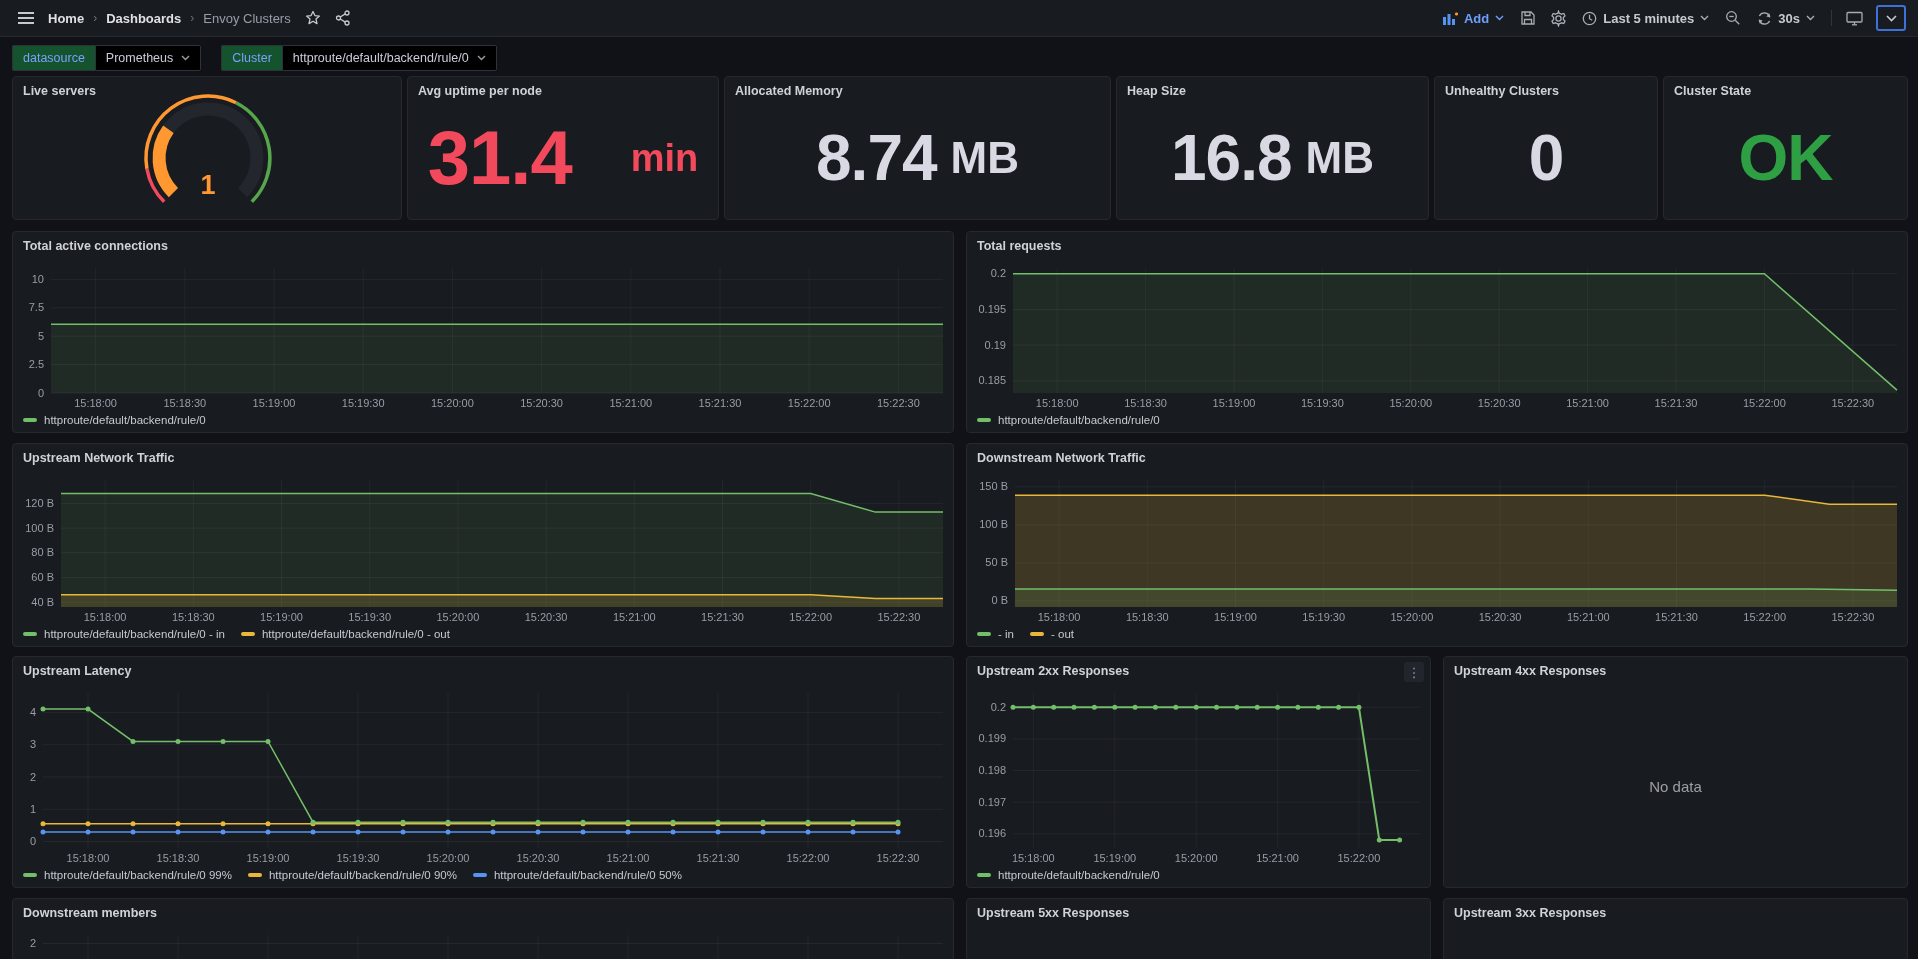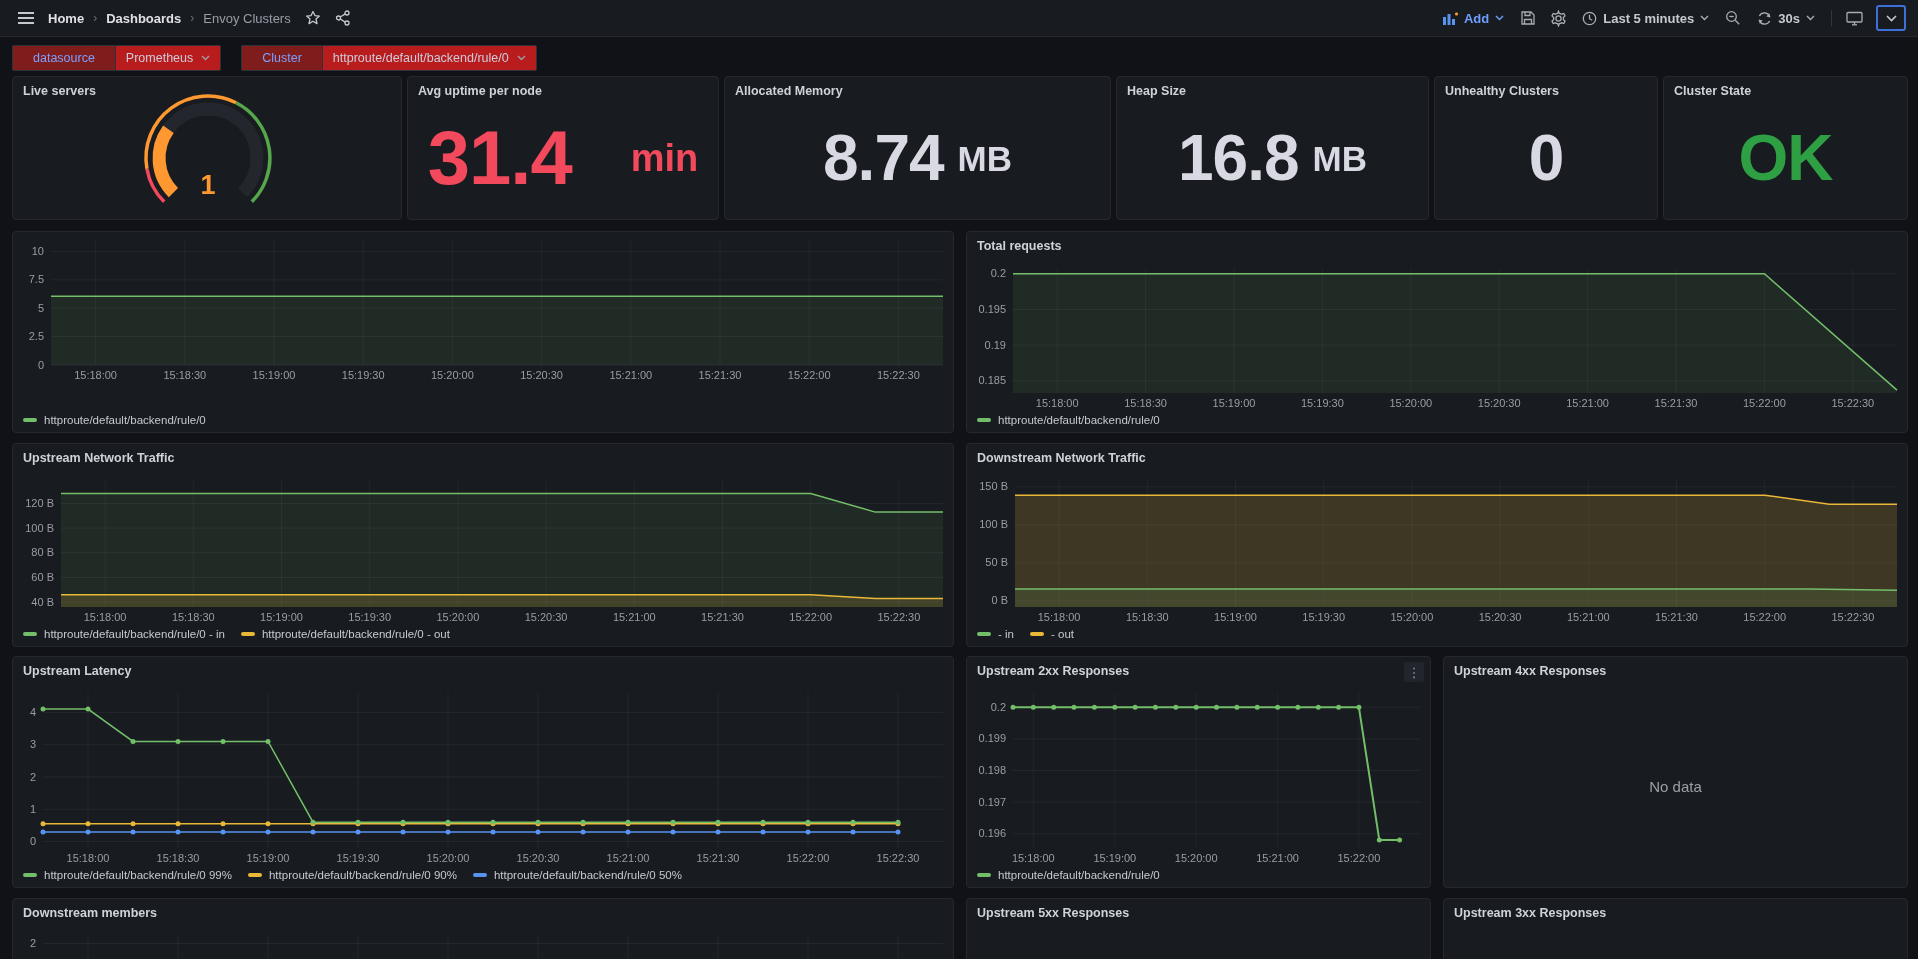--- a/index.html
+++ b/index.html
@@ -32,26 +32,26 @@
   .divider { width:1px; height:16px; background:#33353C; margin:0 6px; }
   .chev-btn {
     display:inline-flex; align-items:center; justify-content:center;
     width:30px; height:26px; border:2px solid #3D71D9; border-radius:3px;
     background:transparent; color:#A9ACB5; cursor:pointer; margin-left:6px;
   }
   
   .filters { display:flex; gap:20px; margin:8px 0 0 12px; height:26px; }
   .var { display:inline-flex; }
   .var-label {
-    display:inline-flex; align-items:center; background:#7f1d1d; color:#7E9FFF;
-    font-size:12.5px; font-weight:500; padding:0 20px; border:1px solid #2F323A;
+    display:inline-flex; align-items:center; background:#14532d; color:#7E9FFF;
+    font-size:12.5px; font-weight:500; padding:0 10px; border:1px solid #2F323A;
     border-right:none; border-radius:2px 0 0 2px;
   }
   .var-value {
-    display:inline-flex; align-items:center; gap:8px; background:#b91c1c; color:#CCCCDC;
+    display:inline-flex; align-items:center; gap:8px; background:#000000; color:#CCCCDC;
     font-size:12.5px; padding:0 10px; border:1px solid #2F323A; border-radius:0 2px 2px 0;
     cursor:pointer;
   }
   .var-value .caret { color:#9A9DA8; }
   
   .row { display:grid; gap:12px; margin-left:12px; width:1896px; }
   .stat-row { grid-template-columns:390px 312px 387px 313px 224px 245px; gap:5px; height:144px; margin-top:5px; }
   .row2 { grid-template-columns:942px 942px; height:202px; margin-top:11px; }
   .row3 { grid-template-columns:942px 942px; height:204px; margin-top:10px; }
   .row4 { grid-template-columns:942px 465px 465px; height:232px; margin-top:9px; }
@@ -70,21 +70,21 @@
   .chart { position:relative; flex:1; cursor:crosshair; }
   .chart svg { display:block; }
   .tick { font-size:11px; fill:#9A9DA8; }
   .legend { display:flex; align-items:center; gap:16px; height:20px; padding:0 0 5px 10px; }
   .leg-item { display:inline-flex; align-items:center; font-size:11.5px; color:#C7C9D3; cursor:pointer; white-space:nowrap; }
   .leg-swatch { display:inline-block; width:14px; height:4px; border-radius:2px; margin-right:7px; }
   .nodata { flex:1; display:flex; align-items:center; justify-content:center; font-size:15px; color:#9D9FA6; }
   
   .stat-body { flex:1; display:flex; align-items:center; justify-content:center; gap:14px; padding-bottom:8px; }
   .stat-value { font-size:64px; font-weight:700; line-height:1; letter-spacing:-1px; }
-  .stat-suffix { font-size:35px; font-weight:700; line-height:1; }
+  .stat-suffix { font-size:44px; font-weight:700; line-height:1; }
   .stat-sm .stat-value { font-size:76px; }
   .stat-sm .stat-suffix { font-size:38px; }
   .gauge-wrap { position:absolute; inset:0; display:flex; justify-content:center; }
 </style>
 </head>
 <body>
 
 <div class="nav">
   <button class="icon-btn">
     <svg width="16" height="14" viewBox="0 0 16 14">
@@ -278,20 +278,23 @@
         <span class="panel-title">Cluster State</span>
       </div>
     <div class="stat-body">
       <span class="stat-value" style="color: rgb(46, 160, 67);">OK</span>
     </div>
   </div>
 </div>
 
 <div class="row row2">
   <div class="panel">
+    <div class="panel-head">
+        <span class="panel-title">Total active connections</span>
+      </div>
     <div class="chart">
         <svg width="940" height="152">
           <line x1="82.6" y1="8" x2="82.6" y2="133" stroke="rgba(204,204,220,0.06)"></line>
           <text x="82.6" y="147" text-anchor="middle" class="tick">15:18:00</text>
           <line x1="171.8" y1="8" x2="171.8" y2="133" stroke="rgba(204,204,220,0.06)"></line>
           <text x="171.8" y="147" text-anchor="middle" class="tick">15:18:30</text>
           <line x1="261.0" y1="8" x2="261.0" y2="133" stroke="rgba(204,204,220,0.06)"></line>
           <text x="261.0" y="147" text-anchor="middle" class="tick">15:19:00</text>
           <line x1="350.2" y1="8" x2="350.2" y2="133" stroke="rgba(204,204,220,0.06)"></line>
           <text x="350.2" y="147" text-anchor="middle" class="tick">15:19:30</text>

